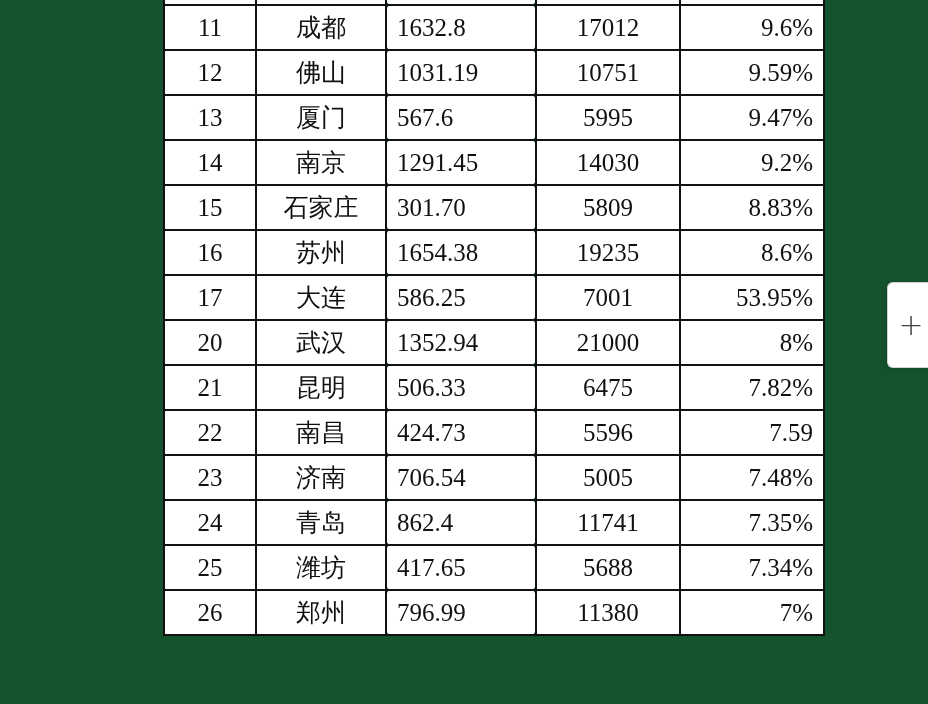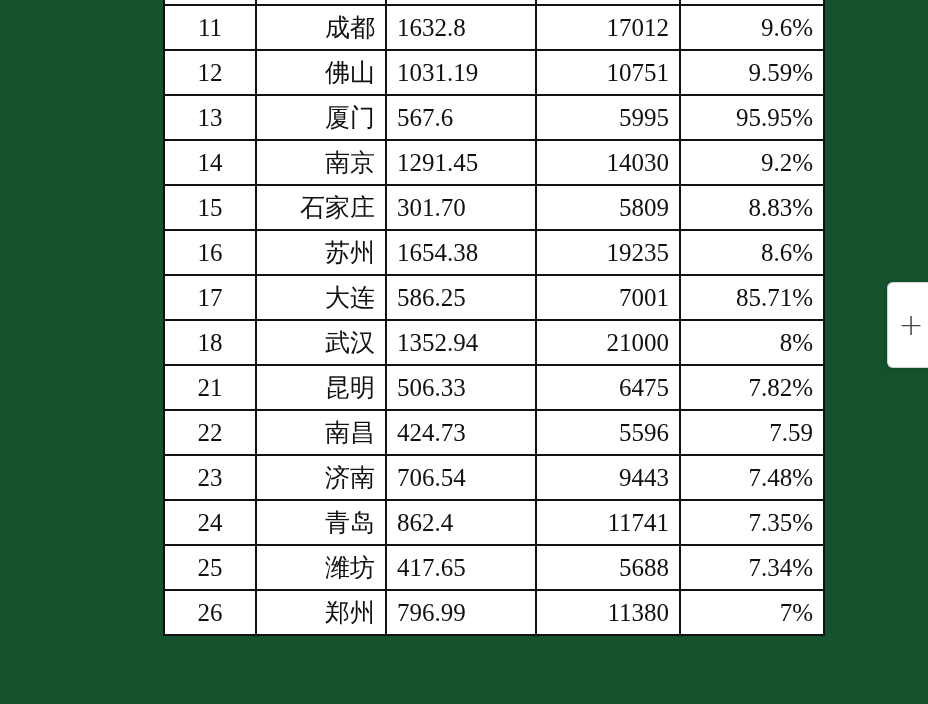--- a/index.html
+++ b/index.html
@@ -39,23 +39,23 @@
     font-size: 25px;
     color: #111111;
     font-family: "Liberation Serif", serif;
     vertical-align: middle;
     white-space: nowrap;
     overflow: hidden;
     background: #ffffff;
   }
 
   td.col-rank   { width: 70px;  text-align: center; }
-  td.col-city   { width: 108px; text-align: right; font-family: "DejaVu Sans", sans-serif; font-size: 26px; }
-  td.col-val    { width: 128px; text-align: left; }
-  td.col-num    { width: 122px; text-align: right; }
+  td.col-city   { width: 108px; text-align: center; font-family: "DejaVu Sans", sans-serif; font-size: 26px; }
+  td.col-val    { width: 128px; text-align: left; border-radius: 6px; }
+  td.col-num    { width: 122px; text-align: center; }
   td.col-pct    { width: 122px; text-align: right; }
 
   
   tr.partial-top td { height: 16px; }
 
   
   #float-add {
     position: absolute;
     right: 0px;
     top: 282px;
@@ -106,21 +106,21 @@
         <td class="col-city">佛山</td>
         <td class="col-val">1031.19</td>
         <td class="col-num">10751</td>
         <td class="col-pct">9.59%</td>
       </tr>
       <tr>
         <td class="col-rank">13</td>
         <td class="col-city">厦门</td>
         <td class="col-val">567.6</td>
         <td class="col-num">5995</td>
-        <td class="col-pct">95.95%</td>
+        <td class="col-pct">9.47%</td>
       </tr>
       <tr>
         <td class="col-rank">14</td>
         <td class="col-city">南京</td>
         <td class="col-val">1291.45</td>
         <td class="col-num">14030</td>
         <td class="col-pct">9.2%</td>
       </tr>
       <tr>
         <td class="col-rank">15</td>
@@ -134,24 +134,24 @@
         <td class="col-city">苏州</td>
         <td class="col-val">1654.38</td>
         <td class="col-num">19235</td>
         <td class="col-pct">8.6%</td>
       </tr>
       <tr>
         <td class="col-rank">17</td>
         <td class="col-city">大连</td>
         <td class="col-val">586.25</td>
         <td class="col-num">7001</td>
-        <td class="col-pct">85.71%</td>
-      </tr>
-      <tr>
-        <td class="col-rank">18</td>
+        <td class="col-pct">53.95%</td>
+      </tr>
+      <tr>
+        <td class="col-rank">20</td>
         <td class="col-city">武汉</td>
         <td class="col-val">1352.94</td>
         <td class="col-num">21000</td>
         <td class="col-pct">8%</td>
       </tr>
       <tr>
         <td class="col-rank">21</td>
         <td class="col-city">昆明</td>
         <td class="col-val">506.33</td>
         <td class="col-num">6475</td>
@@ -161,21 +161,21 @@
         <td class="col-rank">22</td>
         <td class="col-city">南昌</td>
         <td class="col-val">424.73</td>
         <td class="col-num">5596</td>
         <td class="col-pct">7.59</td>
       </tr>
       <tr>
         <td class="col-rank">23</td>
         <td class="col-city">济南</td>
         <td class="col-val">706.54</td>
-        <td class="col-num">9443</td>
+        <td class="col-num">5005</td>
         <td class="col-pct">7.48%</td>
       </tr>
       <tr>
         <td class="col-rank">24</td>
         <td class="col-city">青岛</td>
         <td class="col-val">862.4</td>
         <td class="col-num">11741</td>
         <td class="col-pct">7.35%</td>
       </tr>
       <tr>

